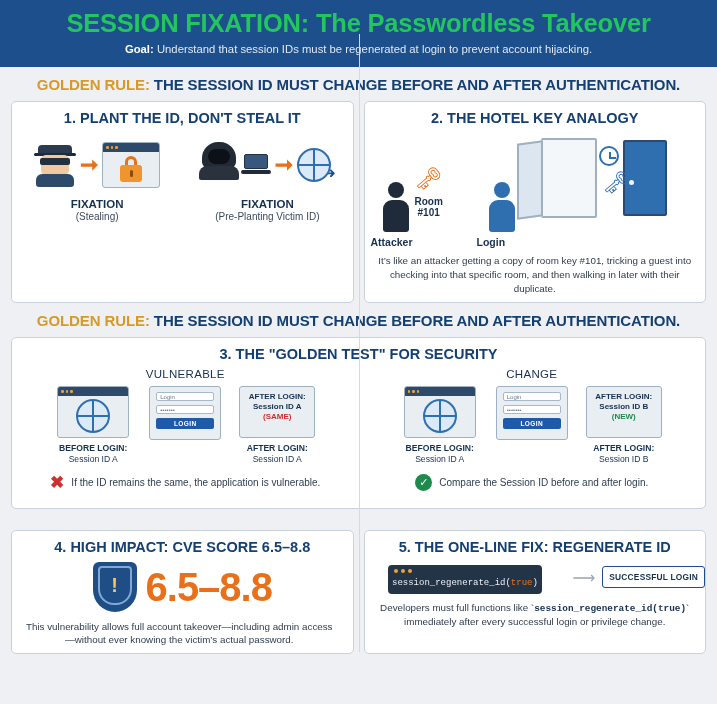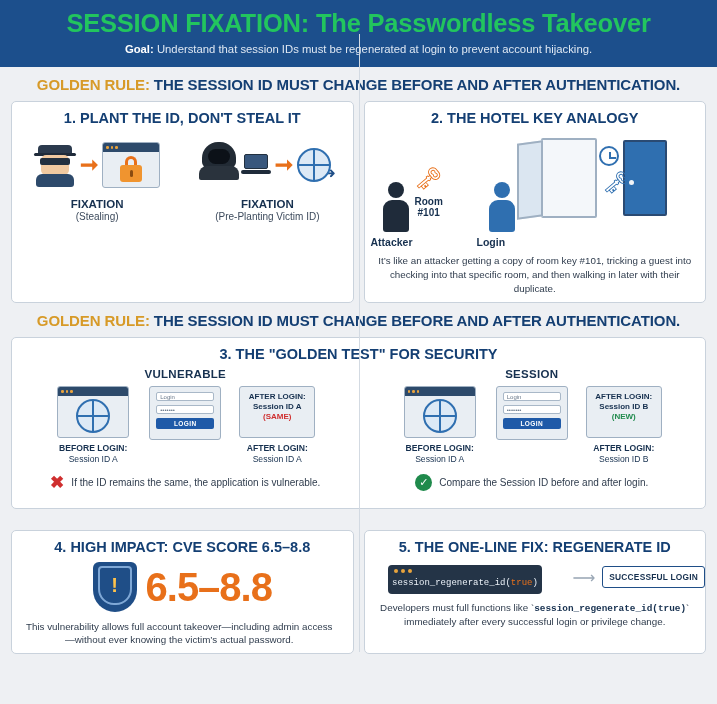--- a/index.html
+++ b/index.html
@@ -136,21 +136,21 @@
   .clock:before { content:""; position:absolute; left:8px; top:4px; width:1.8px; height:7px; background:#2f6fb0; }
   .clock:after { content:""; position:absolute; left:8.5px; top:9px; width:6px; height:1.8px; background:#2f6fb0; }
   .room-tag { position:absolute; font-size:10px; font-weight:bold; color:#16304f; text-align:center; line-height:1.15; }
   .name-tag { position:absolute; font-size:10.5px; font-weight:bold; color:#16304f; }
   .p2-note { font-size:9.8px; color:#2f3c4d; text-align:center; line-height:1.42; padding:2px 12px 0 12px; }
 
   
   .p3 { margin:0 11px; height:172px; }
   .p3-cols { display:flex; }
   .p3-col { width:50%; }
-  .p3-colhead { text-align:center; font-size:11.5px; font-weight:bold; color:#16304f; letter-spacing:0.3px; }
+  .p3-colhead { text-align:center; font-size:11.5px; font-weight:normal; color:#16304f; letter-spacing:0.3px; }
   .flow { display:flex; align-items:flex-start; justify-content:center; gap:12px; margin-top:6px; }
   .flow-item { width:80px; text-align:center; }
   .w-browser { width:72px; height:52px; margin:0 auto; }
   .w-browser .body { height:41px; }
   .w-login { width:72px; height:54px; margin:0 auto; background:#e9eef3; border:1px solid #9fb0c2; border-radius:3px; padding:5px 6px; }
   .w-login .fld { height:9px; background:#ffffff; border:1px solid #a9b8c8; border-radius:2px; margin-bottom:4px; font-size:6px; color:#6b7a8c; padding-left:3px; line-height:8px; text-align:left; }
   .w-login .btn { height:11px; background:#1f5aa8; color:#fff; font-size:6.5px; font-weight:bold; border-radius:2px; line-height:11px; letter-spacing:0.4px; }
   .w-after { width:76px; min-height:52px; margin:0 auto; background:#e9eef3; border:1px solid #9fb0c2; border-radius:3px; padding:5px 3px; }
   .w-after .t { font-size:8px; font-weight:bold; color:#16304f; line-height:1.25; }
   .w-after .same { font-size:8px; font-weight:bold; color:#cf2f2f; }
@@ -349,21 +349,21 @@
             </div>
           </div>
         </div>
         <div class="verdict">
           <span class="xmark">✖</span>
           <span>If the ID remains the same, the application is vulnerable.</span>
         </div>
       </div>
 
       <div class="p3-col">
-        <div class="p3-colhead">SESSION</div>
+        <div class="p3-colhead">CHANGE</div>
         <div class="flow">
           <div class="flow-item">
             <div class="win w-browser">
               <div class="bar">
                   <i></i>
                   <i></i>
                   <i></i>
                 </div>
               <div class="body">
                   <div class="globe"></div>

